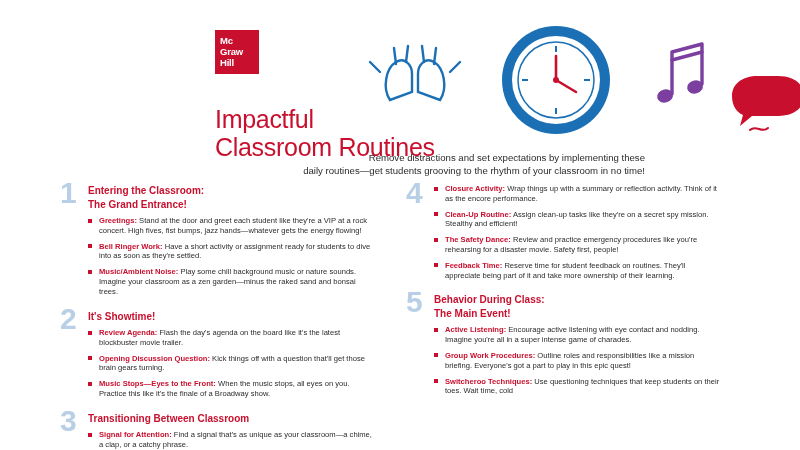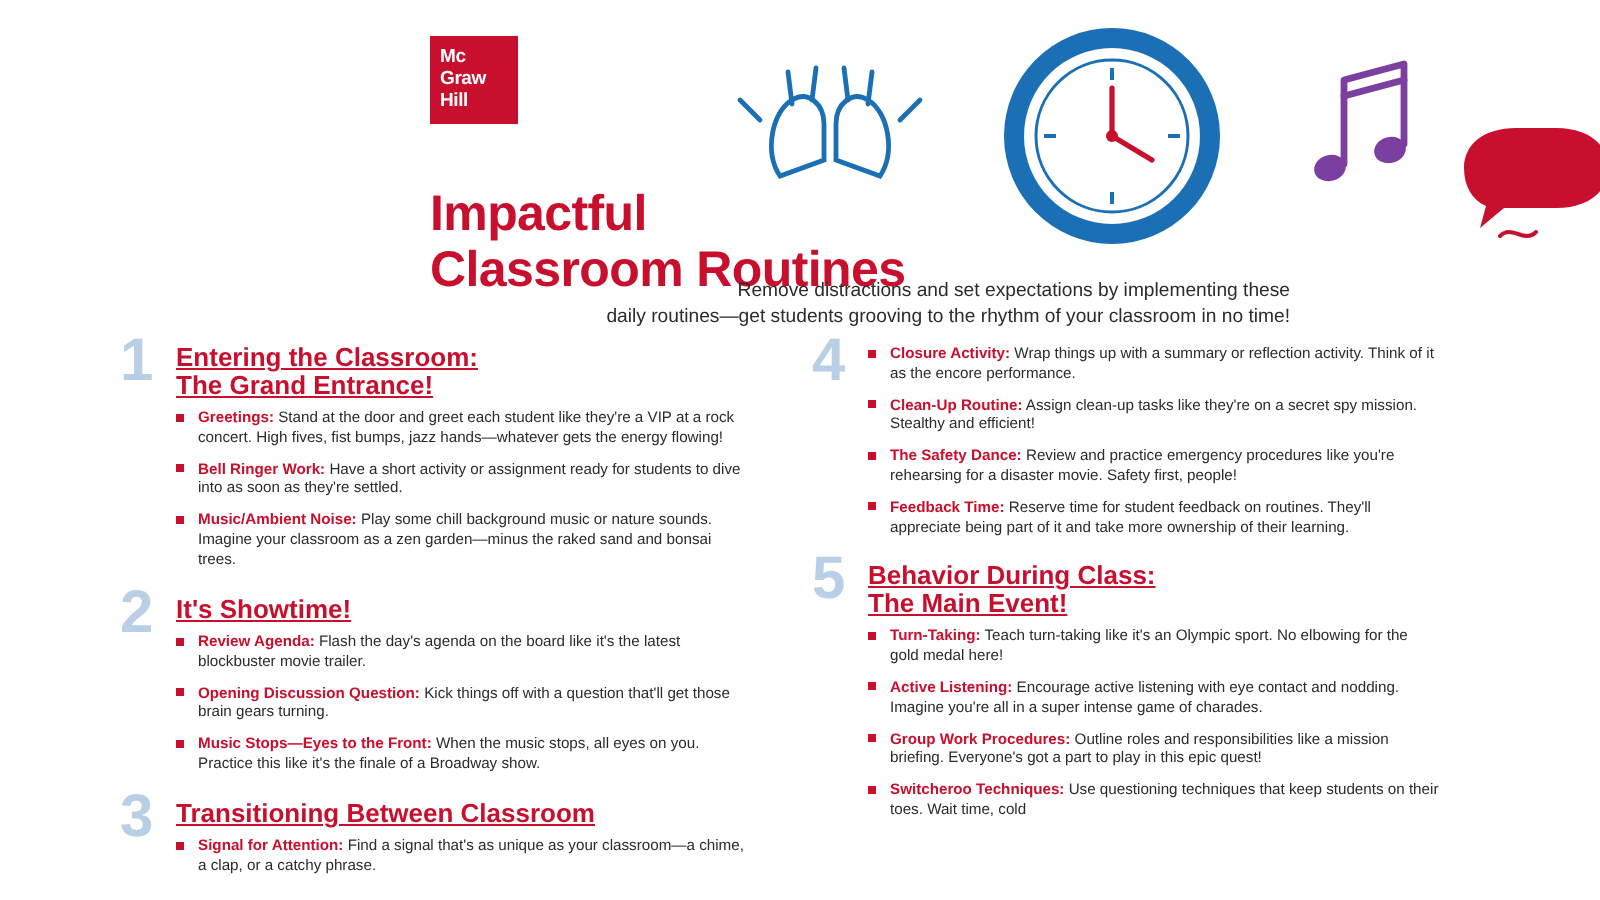--- a/index.html
+++ b/index.html
@@ -13,21 +13,21 @@
     overflow: hidden;
     font-family: "Liberation Sans", sans-serif;
     color: #1a1a1a;
   }
   .page {
     position: relative;
     width: 780px;
     height: 450px;
     background: #ffffff;
     box-sizing: border-box;
-    padding: 6px 60px 0 60px;
+    padding: 18px 60px 0 60px;
   }
 
   
   .header {
     position: relative;
     height: 160px;
   }
   .logo {
     position: absolute;
     left: 155px;
@@ -43,21 +43,21 @@
     padding: 5px 4px 0 5px;
     box-sizing: border-box;
   }
   .title {
     position: absolute;
     left: 155px;
     top: 70px;
     font-size: 25px;
     line-height: 28px;
     color: #c8102e;
-    font-weight: bold;
+    font-weight: normal;
     letter-spacing: -0.3px;
   }
   .subtitle {
     position: absolute;
     left: 155px;
     top: 133px;
     width: 430px;
     font-size: 9.6px;
     line-height: 13px;
     color: #2b2b2b;
@@ -92,26 +92,25 @@
   .num {
     position: absolute;
     left: 0;
     top: -6px;
     font-size: 30px;
     line-height: 30px;
     font-weight: bold;
     color: #b8cfe6;
   }
   .sec-title {
-    font-size: 13px;
+    font-size: 10px;
     line-height: 13.5px;
     font-weight: bold;
     color: #c8102e;
     margin-bottom: 5px;
-    text-decoration: underline;
   }
   ul.items {
     list-style: none;
     margin: 0;
     padding: 0;
   }
   ul.items li {
     position: relative;
     padding-left: 11px;
     margin-bottom: 6px;
@@ -251,21 +250,20 @@
         </ul>
       </div>
 
       <div class="section">
         <div class="num">5</div>
         <div class="sec-title">
           <div>Behavior During Class:</div>
           <div>The Main Event!</div>
         </div>
         <ul class="items">
-          <li><b>Turn-Taking:</b><span> Teach turn-taking like it's an Olympic sport. No elbowing for the gold medal here!</span></li>
           <li><b>Active Listening:</b><span> Encourage active listening with eye contact and nodding. Imagine you're all in a super intense game of charades.</span></li>
           <li><b>Group Work Procedures:</b><span> Outline roles and responsibilities like a mission briefing. Everyone's got a part to play in this epic quest!</span></li>
           <li><b>Switcheroo Techniques:</b><span> Use questioning techniques that keep students on their toes. Wait time, cold</span></li>
         </ul>
       </div>
 
     </div>
   </div>
 </div>
 

